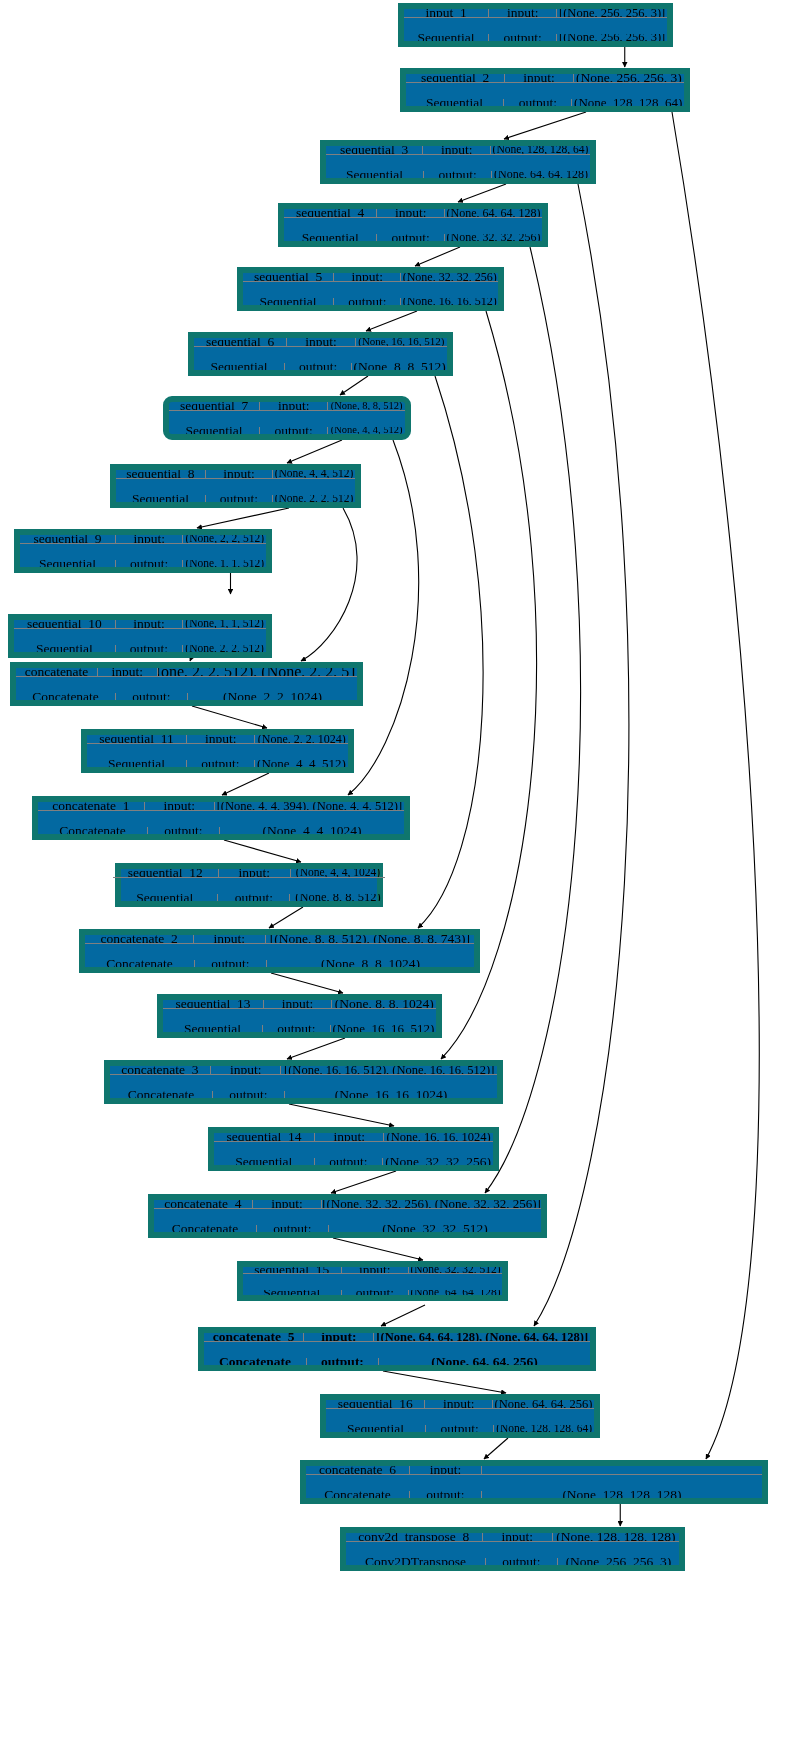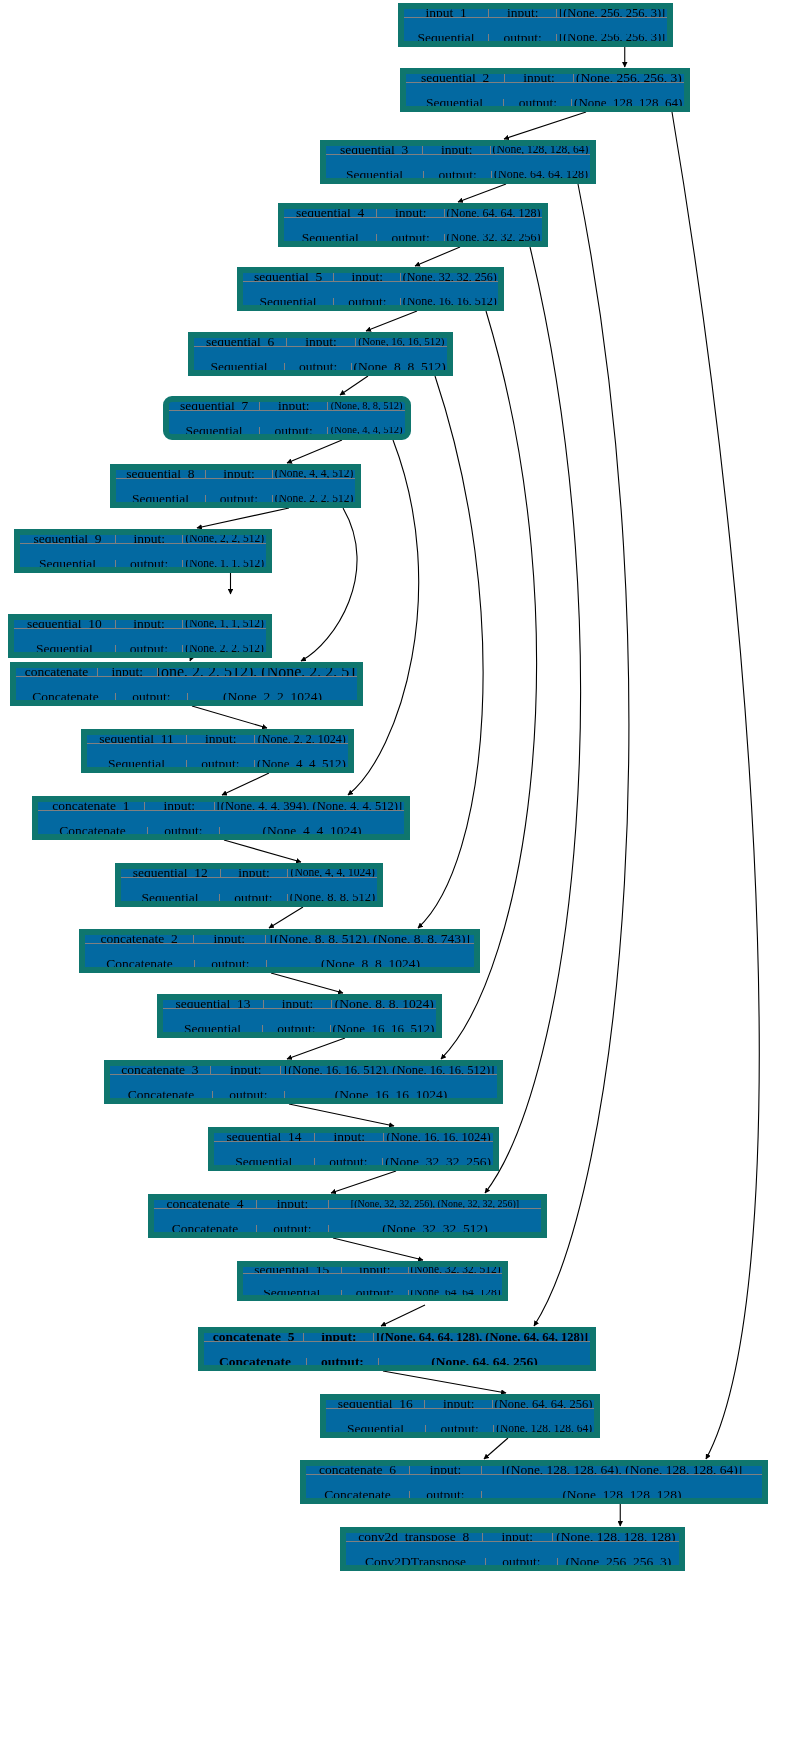--- a/index.html
+++ b/index.html
@@ -236,21 +236,21 @@
           <div class="cell c-name" style="width:110px">concatenate_1</div>
           <div class="cell c-label" style="width:72px">input:</div>
           <div class="cell c-val" style="font-size: 12.5px;">[(None, 4, 4, 394), (None, 4, 4, 512)]</div>
         </div>
         <div class="row bot">
           <div class="cell c-name" style="width:110px">Concatenate</div>
           <div class="cell c-label" style="width:72px">output:</div>
           <div class="cell c-val">(None, 4, 4, 1024)</div>
         </div>
       </div>
-      <div class="node" style="left: 115px; top: 863px; width: 268px; height: 44px;">
+      <div class="node" style="left: 115px; top: 863px; width: 268px; height: 44px; align-items: center;">
         <div class="row top">
           <div class="cell c-name" style="width:106px">sequential_12</div>
           <div class="cell c-label" style="width:72px">input:</div>
           <div class="cell c-val" style="font-size: 11.5px;">(None, 4, 4, 1024)</div>
         </div>
         <div class="row bot">
           <div class="cell c-name" style="width:106px">Sequential</div>
           <div class="cell c-label" style="width:72px">output:</div>
           <div class="cell c-val" style="font-size: 12.5px;">(None, 8, 8, 512)</div>
         </div>
@@ -300,21 +300,21 @@
         <div class="row bot">
           <div class="cell c-name" style="width:106px">Sequential</div>
           <div class="cell c-label" style="width:72px">output:</div>
           <div class="cell c-val">(None, 32, 32, 256)</div>
         </div>
       </div>
       <div class="node concat" style="left: 148px; top: 1194px; width: 399px; height: 44px;">
         <div class="row top">
           <div class="cell c-name" style="width:103px">concatenate_4</div>
           <div class="cell c-label" style="width:72px">input:</div>
-          <div class="cell c-val" style="font-size: 10px;">[(None, 32, 32, 256), (None, 32, 32, 256)]</div>
+          <div class="cell c-val" style="font-size: 13px;">[(None, 32, 32, 256), (None, 32, 32, 256)]</div>
         </div>
         <div class="row bot">
           <div class="cell c-name" style="width:103px">Concatenate</div>
           <div class="cell c-label" style="width:72px">output:</div>
           <div class="cell c-val">(None, 32, 32, 512)</div>
         </div>
       </div>
       <div class="node" style="left: 237px; top: 1261px; width: 271px; height: 40px;">
         <div class="row top">
           <div class="cell c-name" style="width:106px">sequential_15</div>
@@ -348,21 +348,20 @@
         <div class="row bot">
           <div class="cell c-name" style="width:106px">Sequential</div>
           <div class="cell c-label" style="width:72px">output:</div>
           <div class="cell c-val" style="font-size: 11.5px;">(None, 128, 128, 64)</div>
         </div>
       </div>
       <div class="node concat" style="left: 300px; top: 1460px; width: 468px; height: 44px;">
         <div class="row top">
           <div class="cell c-name" style="width:104px">concatenate_6</div>
           <div class="cell c-label" style="width:72px">input:</div>
-          <div class="cell c-val">[(None, 128, 128, 64), (None, 128, 128, 64)]</div>
         </div>
         <div class="row bot">
           <div class="cell c-name" style="width:104px">Concatenate</div>
           <div class="cell c-label" style="width:72px">output:</div>
           <div class="cell c-val">(None, 128, 128, 128)</div>
         </div>
       </div>
       <div class="node" style="left: 340px; top: 1527px; width: 345px; height: 44px;">
         <div class="row top">
           <div class="cell c-name" style="width:140px">conv2d_transpose_8</div>

